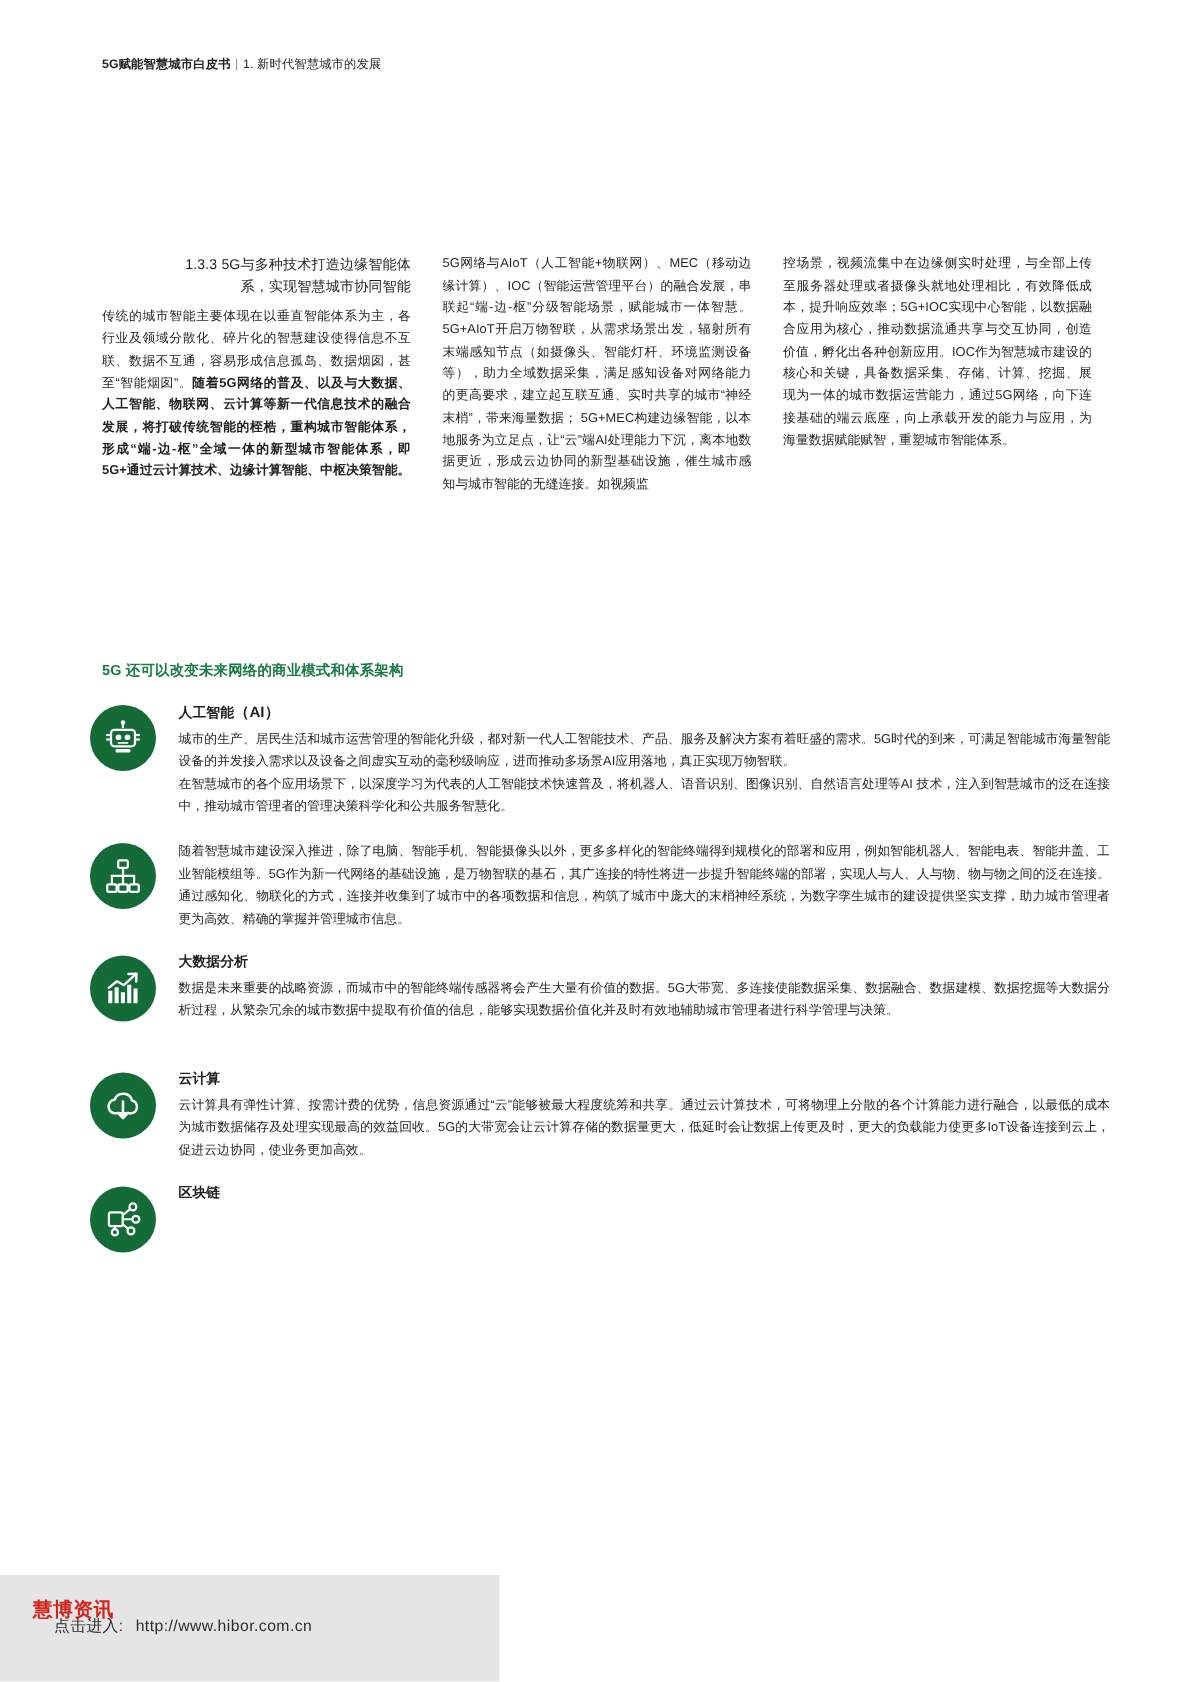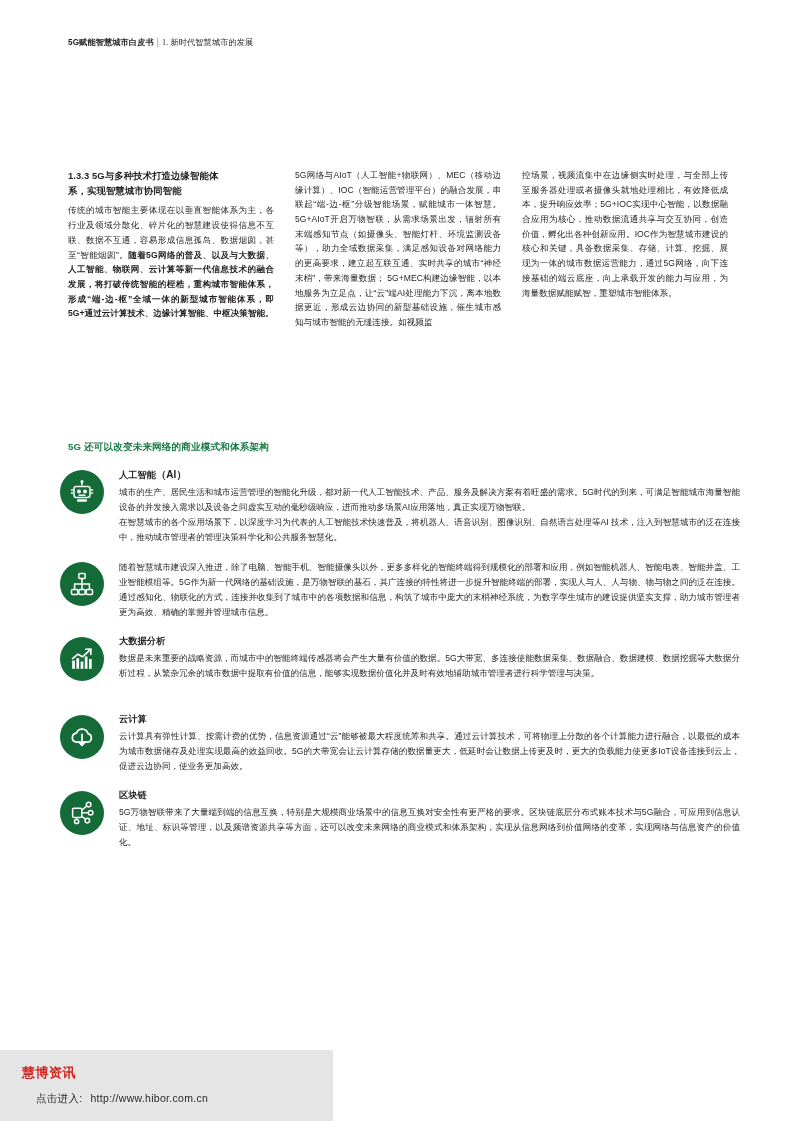--- a/index.html
+++ b/index.html
@@ -19,39 +19,40 @@
   .page-header {
     position: absolute;
     left: 68px; top: 38px;
     font-size: 8.2px;
     line-height: 1.3;
     white-space: nowrap;
     letter-spacing: .1px;
   }
   .page-header .doc-title { font-weight: bold; color: #231f20; }
   .page-header .sep { color: #8d8d8d; margin: 0 3px; font-weight: normal; }
-  .page-header .sec-title { font-weight: normal; color: #231f20; font-family: Liberation Serif, serif; }
+  .page-header .sec-title { font-weight: normal; color: #231f20; }
 
   
   .intro {
     position: absolute;
     left: 68px; top: 168px;
     width: 660px;
     display: flex;
     gap: 21px;
   }
   .intro-col { width: 206px; }
 
   .sub-head {
     font-size: 9.4px;
-    font-weight: bold;
+    font-weight: normal;
     line-height: 1.62;
     color: #231f20;
     margin: 0 0 5px 0;
     letter-spacing: .1px;
+    text-align: right;
   }
   .body-p {
     font-size: 8.55px;
     line-height: 1.72;
     margin: 0;
     text-align: justify;
     text-justify: inter-ideograph;
     letter-spacing: .05px;
     color: #231f20;
   }
@@ -130,21 +131,21 @@
   .footer-logo {
     position: absolute;
     left: 22px; top: 14px;
     font-size: 13px;
     font-weight: bold;
     color: #d3231d;
     letter-spacing: .5px;
   }
   .footer-link {
     position: absolute;
-    left: 36px; top: 42px;
+    left: 36px; top: 27px;
     font-size: 10.5px;
     color: #2a2a2a;
     white-space: nowrap;
     letter-spacing: .3px;
   }
   .footer-link .lbl { margin-right: 8px; }
 </style>
 </head>
 <body>
 
@@ -257,21 +258,20 @@
         <circle cx="18.3" cy="20.6" r="2.3" fill="none" stroke="#ffffff" stroke-width="1.5"></circle>
         <circle cx="7.6" cy="21.5" r="2.1" fill="none" stroke="#ffffff" stroke-width="1.5"></circle>
         <path d="M12.8 10.2 L17.8 5.9" stroke="#ffffff" stroke-width="1.4"></path>
         <path d="M12.8 12.8 L19.3 12.8" stroke="#ffffff" stroke-width="1.4"></path>
         <path d="M12.8 16.2 L16.6 19.4" stroke="#ffffff" stroke-width="1.4"></path>
         <path d="M7.6 17.4 L7.6 19.4" stroke="#ffffff" stroke-width="1.4"></path>
       </svg>
     </div>
     <div class="feature-body">
       <div class="feature-title">区块链</div>
-      <p class="feature-text">5G万物智联带来了大量端到端的信息互换，特别是大规模商业场景中的信息互换对安全性有更严格的要求。区块链底层分布式账本技术与5G融合，可应用到信息认证、地址、标识等管理，以及频谱资源共享等方面，还可以改变未来网络的商业模式和体系架构，实现从信息网络到价值网络的变革，实现网络与信息资产的价值化。</p>
     </div>
   </div>
 
 </div>
 
 <div class="footer-banner">
   <div class="footer-logo">慧博资讯</div>
   <div class="footer-link">
     <span class="lbl">点击进入:</span><span>http://www.hibor.com.cn</span>
   </div>

